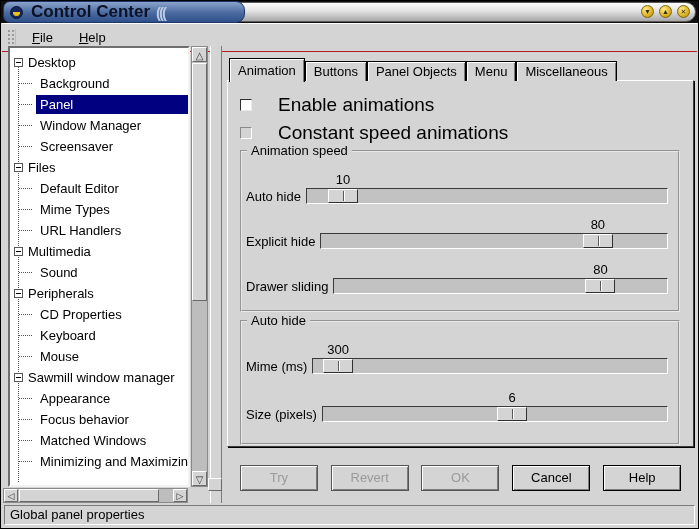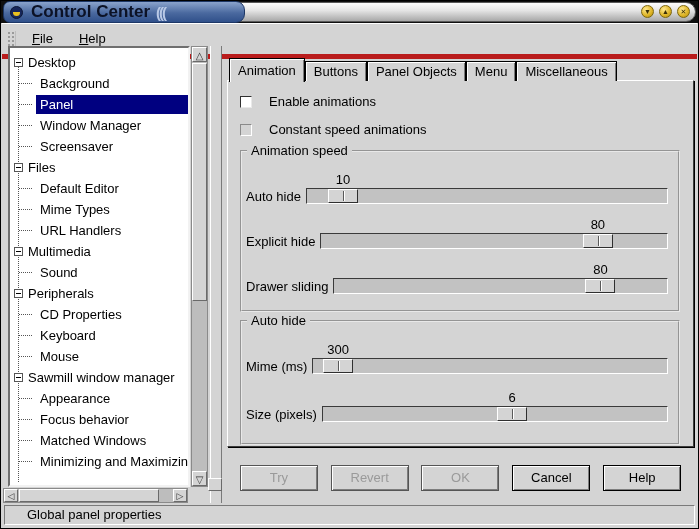--- a/index.html
+++ b/index.html
@@ -22,22 +22,22 @@
                      background:#e8c020; border-radius:0 0 4px 4px; }
   .tb-title { color:#0c1226; font-size:17px; font-weight:bold; margin-left:8px;
               white-space:nowrap; letter-spacing:0px; }
   .tb-deco { color:#b9c9e6; font-size:15px; font-weight:bold; margin-left:6px; letter-spacing:-2px; }
   .tb-buttons { position:absolute; right:8px; top:4px; z-index:3; display:flex; gap:5px; }
   .tb-btn { width:13px; height:13px; border-radius:50%; border:1px solid #7d670e;
             background:radial-gradient(circle at 35% 30%, #ffe98c, #ddb325 60%, #a88812);
             font-size:7px; line-height:11px; text-align:center; color:#3a2f08; cursor:default; }
 
   
-  .menubar { position:absolute; left:1px; top:22px; right:1px; height:36px; background:#d4d4d4;
-             border-bottom:5px solid #b91c1c; box-shadow:inset 0 1px 0 #fff;
+  .menubar { position:absolute; left:1px; top:22px; right:1px; height:29px; background:#d4d4d4;
+             border-bottom:1px solid #b91c1c; box-shadow:inset 0 1px 0 #fff;
              display:flex; align-items:center; }
   .menugrip { width:9px; height:16px; margin:0 8px 0 5px;
               background-image:radial-gradient(#9a9a9a 1px, transparent 1.2px);
               background-size:4px 4px; border-right:1px solid #bdbdbd; }
   .menu-item { font-size:13px; color:#000; padding:2px 8px; margin-right:10px; }
   .menu-item::first-letter { text-decoration:underline; }
 
   
   .tree { position:absolute; left:7px; top:45px; width:182px; height:441px; background:#fff;
           border:2px solid; border-color:#6f6f6f #f2f2f2 #f2f2f2 #6f6f6f; overflow:hidden; }
@@ -80,21 +80,21 @@
   
   .notebook { position:absolute; left:226px; top:56px; width:467px; height:390px; }
   .tabs { position:relative; display:flex; align-items:flex-end; height:24px; z-index:2; padding-left:2px; }
   .tab { height:20px; padding:2px 8px 0; font-size:13px; background:#d4d4d4;
          border:1px solid #000; border-bottom:none;
          box-shadow:inset 1px 1px 0 #fff, inset -1px 0 0 #7a7a7a; }
   .tab.active { height:24px; padding-top:4px; margin-bottom:-1px; z-index:3; position:relative; }
   .page { position:absolute; left:0; top:23px; right:0; bottom:0; background:#d4d4d4;
           border:1px solid; border-color:#fff #3c3c3c #3c3c3c #fff; box-shadow:1px 1px 0 #000; }
 
-  .cbrow { position:absolute; left:12px; display:flex; align-items:center; gap:17px; font-size:13px; }
+  .cbrow { position:absolute; left:12px; display:flex; align-items:center; gap:26px; font-size:19px; }
   .cb { width:12px; height:12px; background:#fff; border:1px solid; border-color:#2f2f2f #e9e9e9 #e9e9e9 #2f2f2f; }
   .cb.dim { background:#d4d4d4; border-color:#8a8a8a #fff #fff #8a8a8a; }
 
   .frame { position:absolute; left:12px; right:13px; border:2px groove #e8e8e8; }
   .frame-title { position:absolute; top:-9px; left:5px; background:#d4d4d4; padding:0 4px; font-size:13px; }
 
   .srow { position:absolute; left:4px; right:10px; height:16px; display:flex; align-items:center; }
   .slabel { font-size:13px; white-space:nowrap; flex:none; }
   .strough { position:relative; flex:1; height:16px; margin-left:5px; background:#c2c2c2;
              border:1px solid; border-color:#3a3a3a #fff #fff #3a3a3a; }
@@ -107,21 +107,21 @@
   
   .actions { position:absolute; left:226px; top:464px; width:467px; height:28px;
              display:flex; justify-content:space-evenly; }
   .btn { width:78px; height:26px; background:#d4d4d4; font-size:13px; text-align:center; line-height:24px;
          border:1px solid #000; box-shadow:inset 1px 1px 0 #fff, inset -1px -1px 0 #7d7d7d; }
   .btn.disabled { color:#9a9a9a; border-color:#555; }
 
   
   .statusbar { position:absolute; left:3px; right:3px; top:504px; height:20px; background:#d4d4d4;
                border:1px solid; border-color:#7a7a7a #fff #fff #7a7a7a;
-               font-size:13px; line-height:18px; padding-left:22px; }
+               font-size:13px; line-height:18px; padding-left:5px; }
 </style>
 </head>
 <body>
 
 <div class="window">
 
   <div class="titlebar">
     <div class="tb-silver"></div>
     <div class="tb-blue">
       <span class="win-icon"></span>

